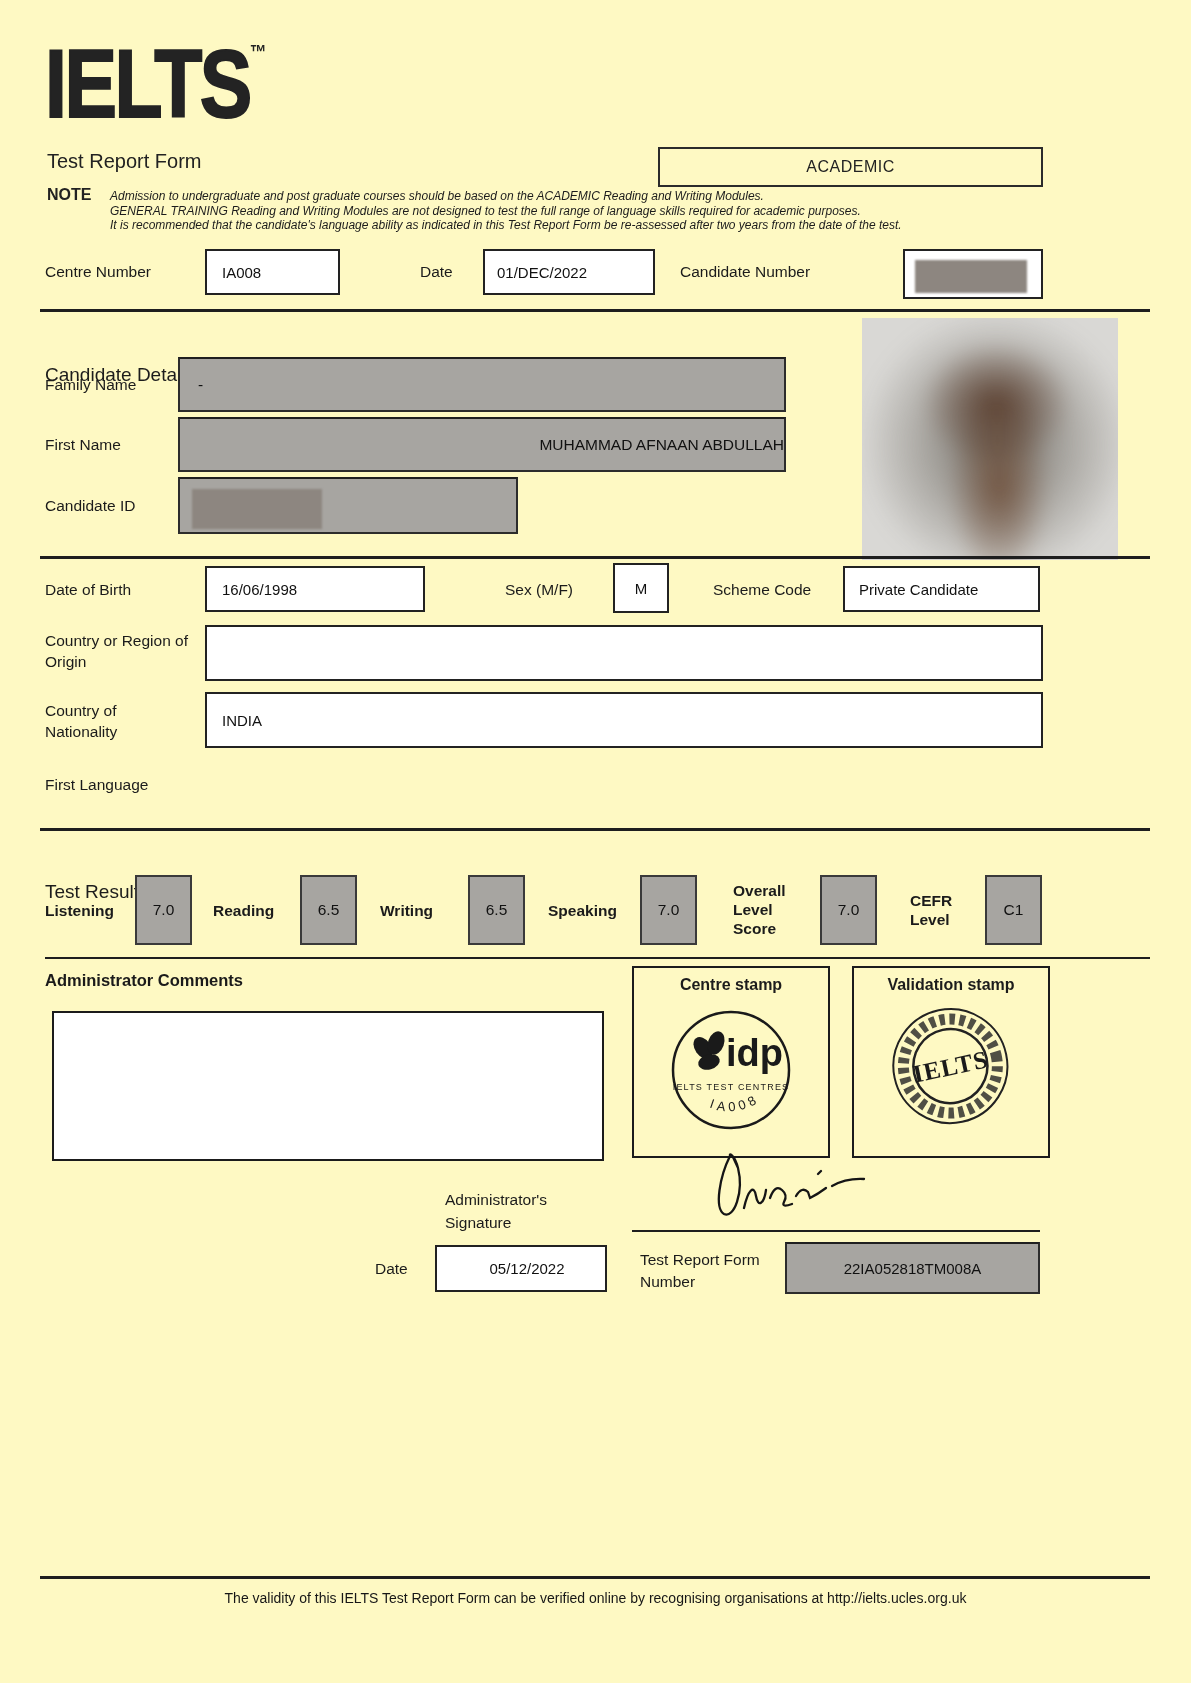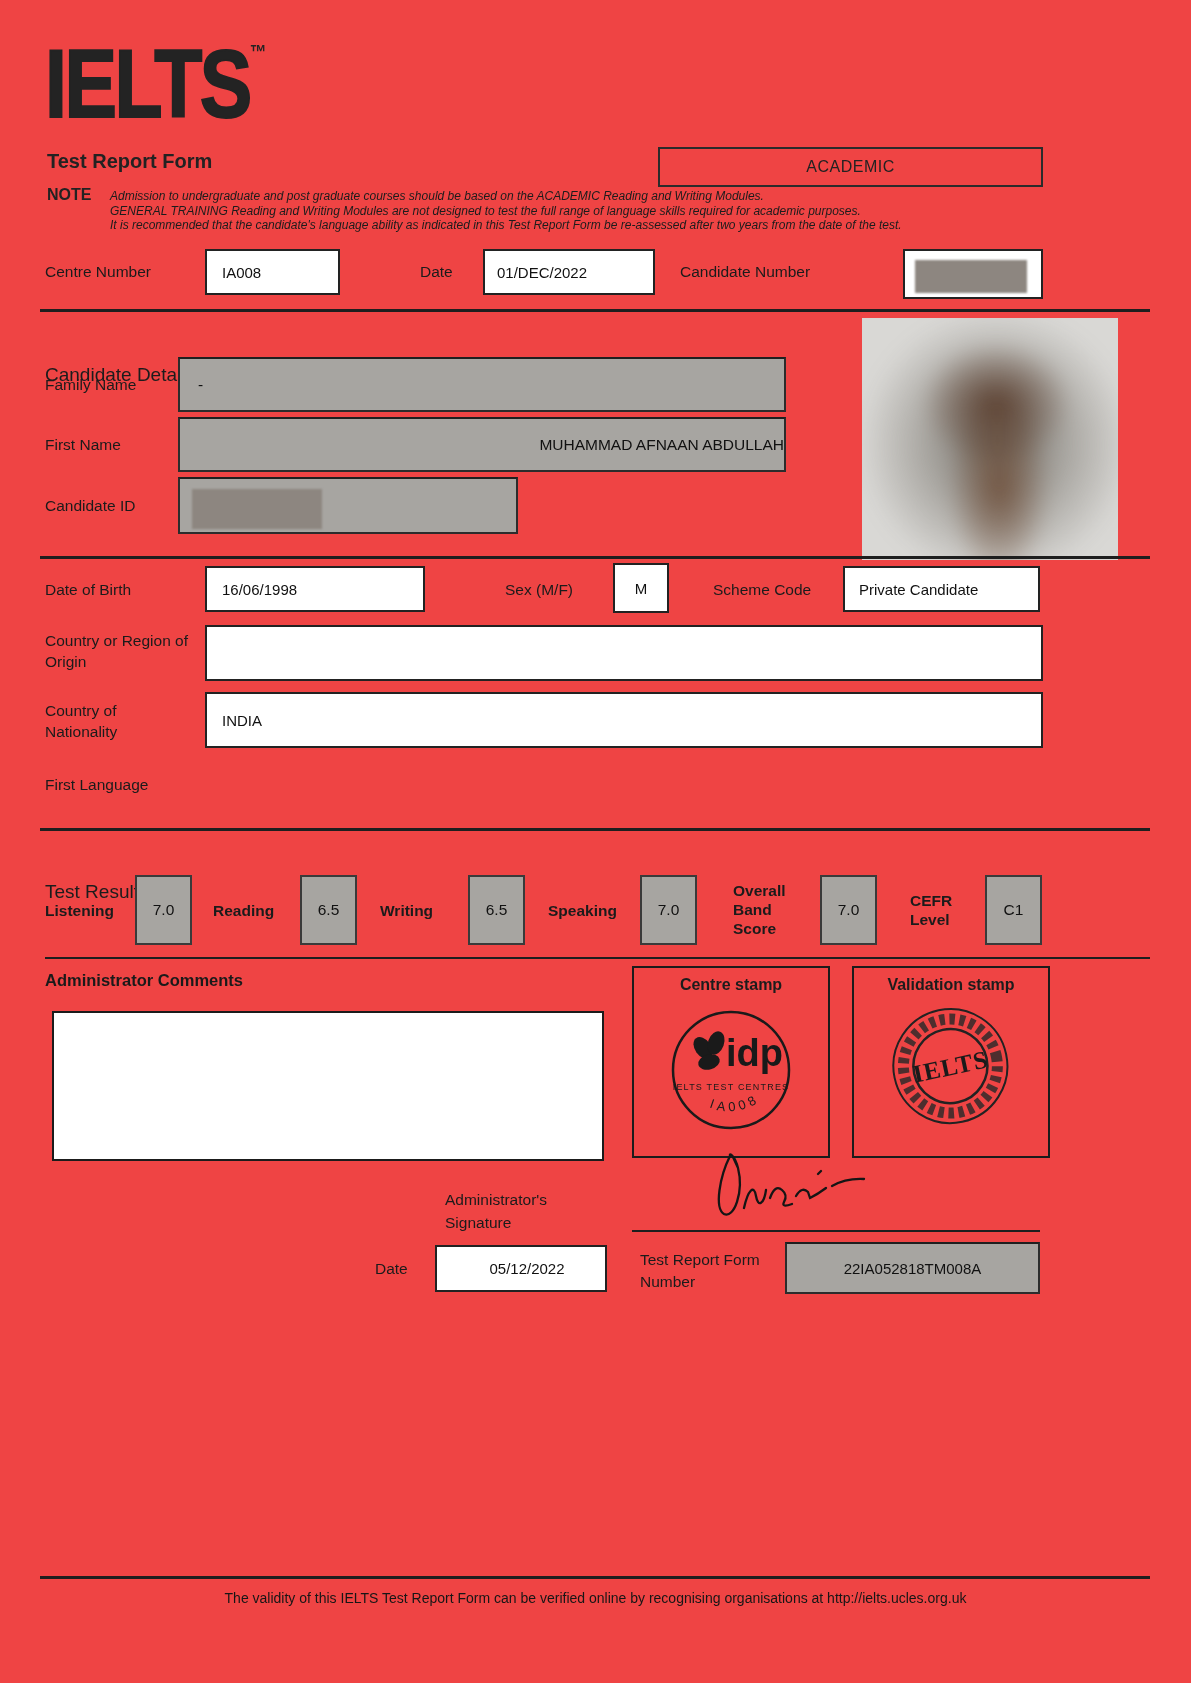--- a/index.html
+++ b/index.html
@@ -1,24 +1,24 @@
 <!DOCTYPE html>
 <html><head>
 <meta charset="utf-8">
 <style>
   * { margin:0; padding:0; box-sizing:border-box; }
   body { background:#ffffff; font-family:"Liberation Sans", sans-serif; color:#1a1a1a; }
-  .page { position:relative; width:1191px; height:1683px; background:#ef4444; overflow:hidden; }
+  .page { position:relative; width:1191px; height:1683px; background:#fef9c3; overflow:hidden; }
   .abs { position:absolute; }
 
   .logo { left:45px; top:36px; font-size:96px; line-height:1; font-weight:900;
           letter-spacing:-3px; color:#232323; transform:scaleX(.82); transform-origin:left top;
           -webkit-text-stroke:2px #232323; white-space:nowrap; }
   .logo .tm { font-size:20px; -webkit-text-stroke:0; vertical-align:58px; letter-spacing:0; font-weight:700; }
-  .form-title { left:47px; top:150px; font-size:20px; font-weight:700; color:#222; }
+  .form-title { left:47px; top:150px; font-size:20px; font-weight:400; color:#222; }
   .academic-box { left:658px; top:147px; width:385px; height:40px; border:2px solid #2b2b2b;
                   display:flex; align-items:center; justify-content:center; font-size:16px; letter-spacing:.5px; color:#222; }
   .note-label { left:47px; top:186px; font-size:16px; font-weight:700; color:#222; }
   .note-text { left:110px; top:189px; width:890px; font-size:12px; font-style:italic; line-height:14.5px; color:#1c1c1c; }
 
   .field-label { font-size:15.5px; color:#1b1b1b; }
   .white-box { border:2px solid #222; background:#fff; display:flex; align-items:center;
                padding-left:15px; font-size:15px; color:#111; }
   .gray-box { background:#a7a5a1; border:2px solid #2c2c2c; border-top-color:#1f1f1f;
               display:flex; align-items:center; padding-left:18px; font-size:15.5px; color:#111; }
@@ -138,21 +138,21 @@
 
   <div class="abs score-label" style="left:213px; top:902px;">Reading</div>
   <div class="abs score-box" style="left:300px; top:875px;">6.5</div>
 
   <div class="abs score-label" style="left:380px; top:902px;">Writing</div>
   <div class="abs score-box" style="left:468px; top:875px;">6.5</div>
 
   <div class="abs score-label" style="left:548px; top:902px;">Speaking</div>
   <div class="abs score-box" style="left:640px; top:875px;">7.0</div>
 
-  <div class="abs score-label" style="left:733px; top:881px; width:80px; line-height:19px;">Overall Band Score</div>
+  <div class="abs score-label" style="left:733px; top:881px; width:80px; line-height:19px;">Overall Level Score</div>
   <div class="abs score-box" style="left:820px; top:875px;">7.0</div>
 
   <div class="abs score-label" style="left:910px; top:891px; width:64px; line-height:19px;">CEFR Level</div>
   <div class="abs score-box" style="left:985px; top:875px;">C1</div>
 
   <div class="abs divider" style="left:45px; top:957px; width:1105px; height:2px;"></div>
 
   <div class="abs" style="left:45px; top:971px; font-size:16.5px; font-weight:700;">Administrator Comments</div>
   <div class="abs comments-box"></div>
 

